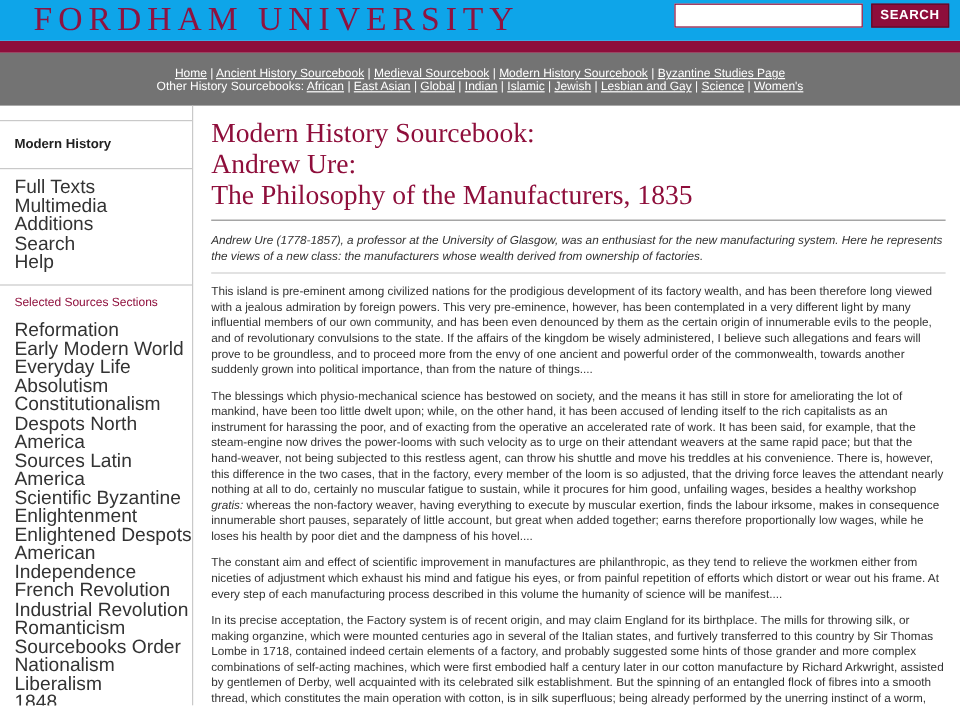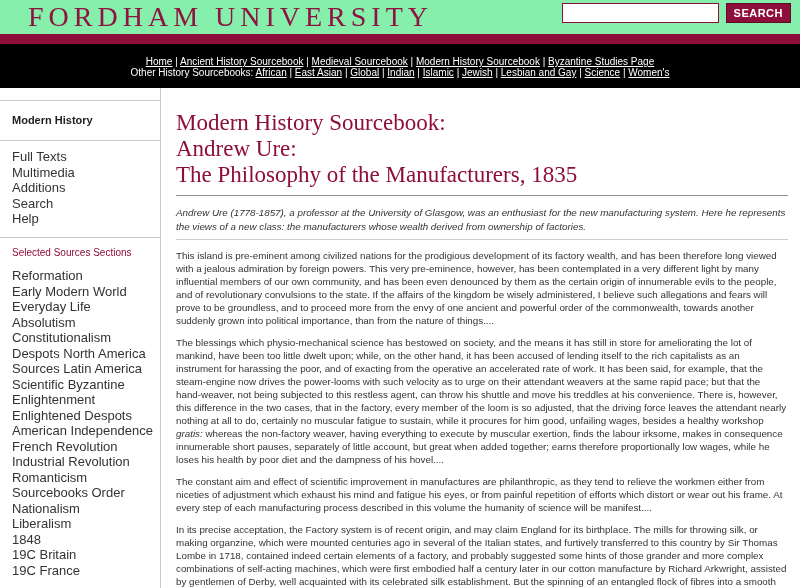--- a/index.html
+++ b/index.html
@@ -26,46 +26,46 @@
   .topnav .sep { color: #fff; }
   .topnav .row { white-space: nowrap; }
 
   
   .layout { display: flex; height: 500px; }
 
   .sidebar { width: 161px; border-right: 1px solid #c9c9c9; padding-top: 12px; flex: none; }
   .sb-rule { border: none; border-top: 1px solid #c9c9c9; }
   .sb-head { font-size: 11px; font-weight: bold; color: #222; padding: 13px 8px 14px 12px; }
   .sb-list { list-style: none; padding: 8px 0 10px 12px; }
-  .sb-list li { font-size: 13px; color: #333; line-height: 15.5px; cursor: pointer; }
+  .sb-list li { font-size: 16px; color: #333; line-height: 15.5px; cursor: pointer; }
   .sb-selected { font-size: 10px; color: #8E0E3B; line-height: 15.5px; padding: 7px 0 0 12px; cursor: pointer; }
 
   
-  .main { flex: 1; padding: 10px 12px 0 15px; margin-top: 12px; }
+  .main { flex: 1; padding: 10px 12px 0 15px; }
   .main h1 { font-family: "Liberation Serif", serif; font-weight: normal; color: #8E0E3B;
     font-size: 23px; line-height: 26px; margin-bottom: 7px; }
   .rule-dark { border: none; border-top: 1px solid #909090; margin: 0 0 10px 0; }
   .rule-light { border: none; border-top: 1px solid #cfcfcf; margin: 6px 0 0 0; }
   .intro { font-size: 9.8px; line-height: 13.5px; font-style: italic; color: #333; margin: 2px 0 6px 0; }
   .bodytext p { font-size: 9.8px; line-height: 13px; color: #333; margin: 9px 0; }
 </style>
 </head>
 <body>
 
-<div class="masthead" style="background: #86efac;">
+<div class="masthead" style="background: #0ea5e9;">
   <div class="wordmark">FORDHAM UNIVERSITY</div>
   <div class="search-area">
     <input class="search-input" type="text" value="" style="">
     <button class="search-btn" style="background: rgb(142, 14, 59);">SEARCH</button>
   </div>
 </div>
 
 <div class="maroon-bar" style="background: rgb(142, 14, 59);"></div>
 
-<div class="topnav" style="background: #000000;">
+<div class="topnav" style="background: #737373;">
   <div class="row"><span><a>Home</a><span class="sep"> | </span><a>Ancient History Sourcebook</a><span class="sep"> | </span><a>Medieval Sourcebook</a><span class="sep"> | </span><a>Modern History Sourcebook</a><span class="sep"> | </span><a>Byzantine Studies Page</a></span></div>
   <div class="row"><span>Other History Sourcebooks:</span> <span><a>African</a><span class="sep"> | </span><a>East Asian</a><span class="sep"> | </span><a>Global</a><span class="sep"> | </span><a>Indian</a><span class="sep"> | </span><a>Islamic</a><span class="sep"> | </span><a>Jewish</a><span class="sep"> | </span><a>Lesbian and Gay</a><span class="sep"> | </span><a>Science</a><span class="sep"> | </span><a>Women's</a></span></div>
 </div>
 
 <div class="layout">
 
   <aside class="sidebar">
     <hr class="sb-rule">
     <div class="sb-head">Modern History</div>
     <hr class="sb-rule">

